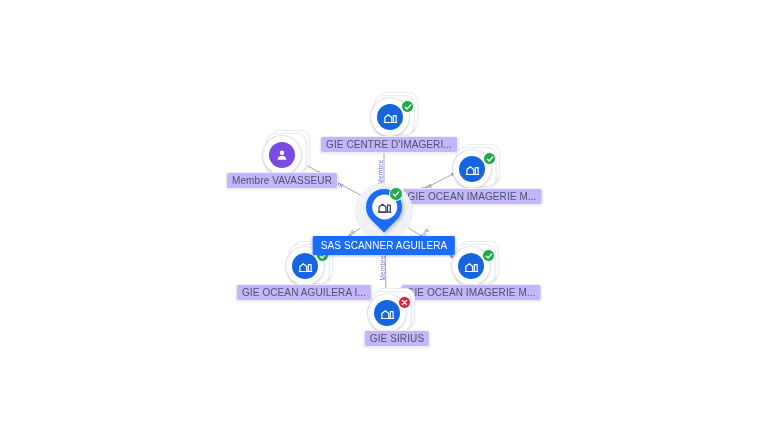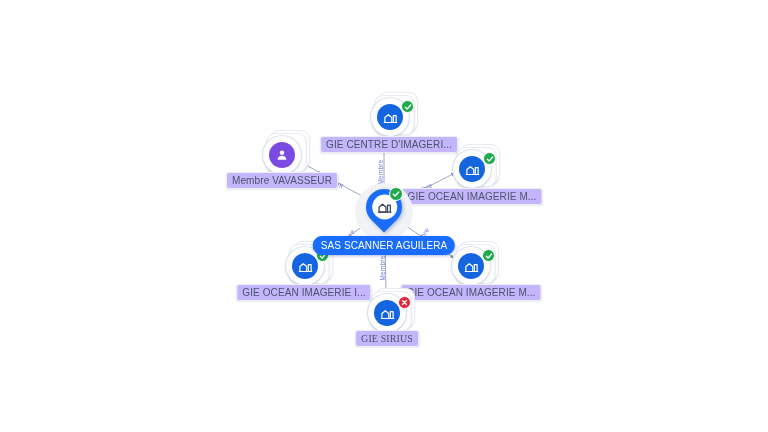--- a/index.html
+++ b/index.html
@@ -171,21 +171,21 @@
     padding: 2.5px 5px;
     box-shadow: 0 1px 2px rgba(30,50,90,.10);
     line-height: 1;
   }
   .nlabel.selected {
     background: #1a6dfc;
     color: #ffffff;
     border-color: #1a6dfc;
     font-size: 10px;
     padding: 3.5px 7px;
-    border-radius: 9px;
+    border-radius: 1px;
     box-shadow: 0 1px 3px rgba(20,60,140,.35);
   }
 
   
   .elabel {
     position: absolute;
     transform-origin: 50% 50%;
     font-size: 6.5px;
     color: #6b76d8;
     letter-spacing: .2px;
@@ -293,21 +293,21 @@
           <path d="M2 20 L22 20"></path>
         </svg>
       </div>
     </div>
     <div class="badge ok" style="left:11px; top:-17px;">
       <svg width="8" height="8" viewBox="0 0 24 24" fill="none" stroke="#ffffff" stroke-width="4" stroke-linecap="round" stroke-linejoin="round">
           <path d="M4 12.5 L9.5 18 L20 6"></path>
         </svg>
     </div>
   </div>
-  <div class="nlabel" style="left:304px; top:284px;">GIE OCEAN IMAGERIE I...</div>
+  <div class="nlabel" style="left:304px; top:284px;">GIE OCEAN AGUILERA I...</div>
 
   <div class="node" style="left:471px; top:266px;">
     <div class="stack s1"></div>
     <div class="stack s2"></div>
     <div class="disc">
       <div class="glyph-circle">
         <svg width="15" height="15" viewBox="0 0 24 24" fill="none" stroke="#ffffff" stroke-width="1.9" stroke-linecap="round" stroke-linejoin="round">
           <path d="M3 20 L3 12 L8.5 7.5 L14 12 L14 20 Z"></path>
           <path d="M16.5 20 L16.5 9 L21 9 L21 20"></path>
           <path d="M2 20 L22 20"></path>
@@ -333,21 +333,21 @@
           <path d="M2 20 L22 20"></path>
         </svg>
       </div>
     </div>
     <div class="badge err" style="left:11px; top:-17px;">
       <svg width="7" height="7" viewBox="0 0 24 24" fill="none" stroke="#ffffff" stroke-width="4.5" stroke-linecap="round">
           <path d="M5 5 L19 19 M19 5 L5 19"></path>
         </svg>
     </div>
   </div>
-  <div class="nlabel" style="left:387px; top:330px;font-family:Liberation Serif, serif;">GIE SIRIUS</div>
+  <div class="nlabel" style="left:397px; top:330px;">GIE SIRIUS</div>
 
   <div class="node" style="left:384px; top:212px;">
     <div class="pin-wrap">
       <div class="pin">
         <div class="pin-inner">
           <svg width="15" height="15" viewBox="0 0 24 24" fill="none" stroke="#39414f" stroke-width="2" stroke-linecap="round" stroke-linejoin="round">
             <path d="M3 20 L3 12 L8.5 7.5 L14 12 L14 20 Z"></path>
             <path d="M16.5 20 L16.5 9 L21 9 L21 20"></path>
             <path d="M2 20 L22 20"></path>
           </svg>

